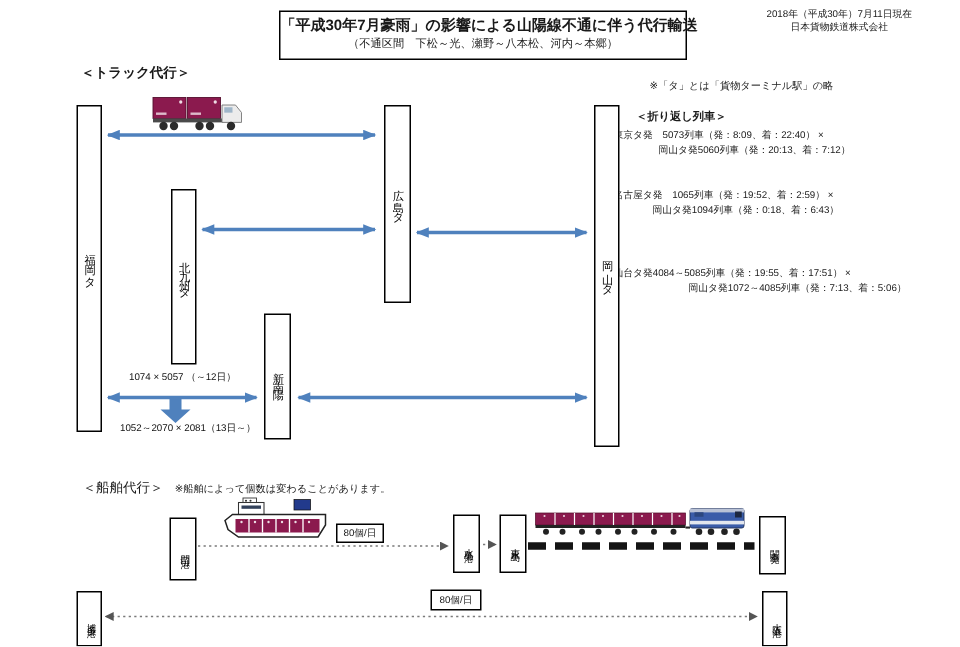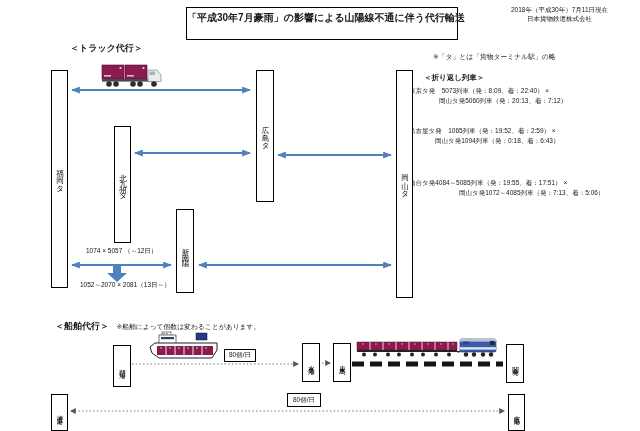--- a/index.html
+++ b/index.html
@@ -10,21 +10,21 @@
   
   .title-box{position:absolute;left:186px;top:7px;width:272px;height:33px;border:1px solid #000;
     background:#fff;text-align:center;padding-top:3px;box-sizing:border-box;}
   .title{font-size:10px;font-weight:bold;line-height:13px;white-space:nowrap;}
   .subtitle{font-size:7.5px;line-height:10px;white-space:nowrap;}
   .corp-info{position:absolute;right:8px;top:5px;width:145px;text-align:center;font-size:6.5px;line-height:9px;}
   
   .sec-heading{position:absolute;font-size:9px;font-weight:600;white-space:nowrap;}
   .note{position:absolute;font-size:6.8px;white-space:nowrap;color:#222;}
   .ship-heading-row{position:absolute;left:55px;top:315px;white-space:nowrap;}
-  .ship-heading-row .h{font-size:9px;font-weight:700;margin-top:32px;}
+  .ship-heading-row .h{font-size:9px;font-weight:400;margin-top:32px;}
   .ship-heading-row .n{font-size:6.8px;margin-left:3px;}
   
   .vbox{position:absolute;background:#fff;border:1px solid #000;box-sizing:border-box;
     writing-mode:vertical-rl;text-orientation:upright;display:flex;align-items:center;justify-content:center;
     font-size:7.5px;color:#000;z-index:3;}
   .vbox.tall{letter-spacing:8px;}
   .vbox.mid{letter-spacing:6px;}
   .vbox.port{font-size:6.5px;letter-spacing:1.5px;}
   
   .small-label{position:absolute;font-size:6.5px;white-space:nowrap;color:#111;}
@@ -76,27 +76,28 @@
       <line x1="322" y1="363" x2="330" y2="363" class="dot" marker-end="url(#ag)"></line>
       <line x1="71" y1="411" x2="504" y2="411" class="dot" marker-start="url(#ag)" marker-end="url(#ag)"></line>
     </g>
     <g>
       <line x1="352" y1="364" x2="503" y2="364" class="track"></line>
     </g>
   </svg>
 
   <div class="title-box">
     <div class="title">「平成30年7月豪雨」の影響による山陽線不通に伴う代行輸送</div>
+    <div class="subtitle">（不通区間　下松～光、瀬野～八本松、河内～本郷）</div>
   </div>
   <div class="corp-info">
     <div>2018年（平成30年）7月11日現在</div>
     <div>日本貨物鉄道株式会社</div>
   </div>
 
-  <div class="sec-heading" style="left:54px;top:42px;margin-left:16px;">＜トラック代行＞</div>
+  <div class="sec-heading" style="left:54px;top:42px;">＜トラック代行＞</div>
   <div class="note" style="left:433px;top:52px;">※「タ」とは「貨物ターミナル駅」の略</div>
 
   <svg class="veh" style="left:101px;top:62px;" width="62" height="27" viewBox="0 0 62 27">
     <rect x="1" y="3" width="22" height="14" class="maroon" stroke="#55102f" stroke-width="0.6"></rect>
     <rect x="24" y="3" width="22" height="14" class="maroon" stroke="#55102f" stroke-width="0.6"></rect>
     <circle cx="19.5" cy="6" r="1.1" fill="#ffffff" opacity="0.85"></circle>
     <circle cx="42.5" cy="6" r="1.1" fill="#ffffff" opacity="0.85"></circle>
     <rect x="3" y="13" width="7" height="1.6" fill="#ffffff" opacity="0.7"></rect>
     <rect x="26" y="13" width="7" height="1.6" fill="#ffffff" opacity="0.7"></rect>
     <rect x="1" y="17" width="50" height="2.6" fill="#4a4a4a"></rect>

